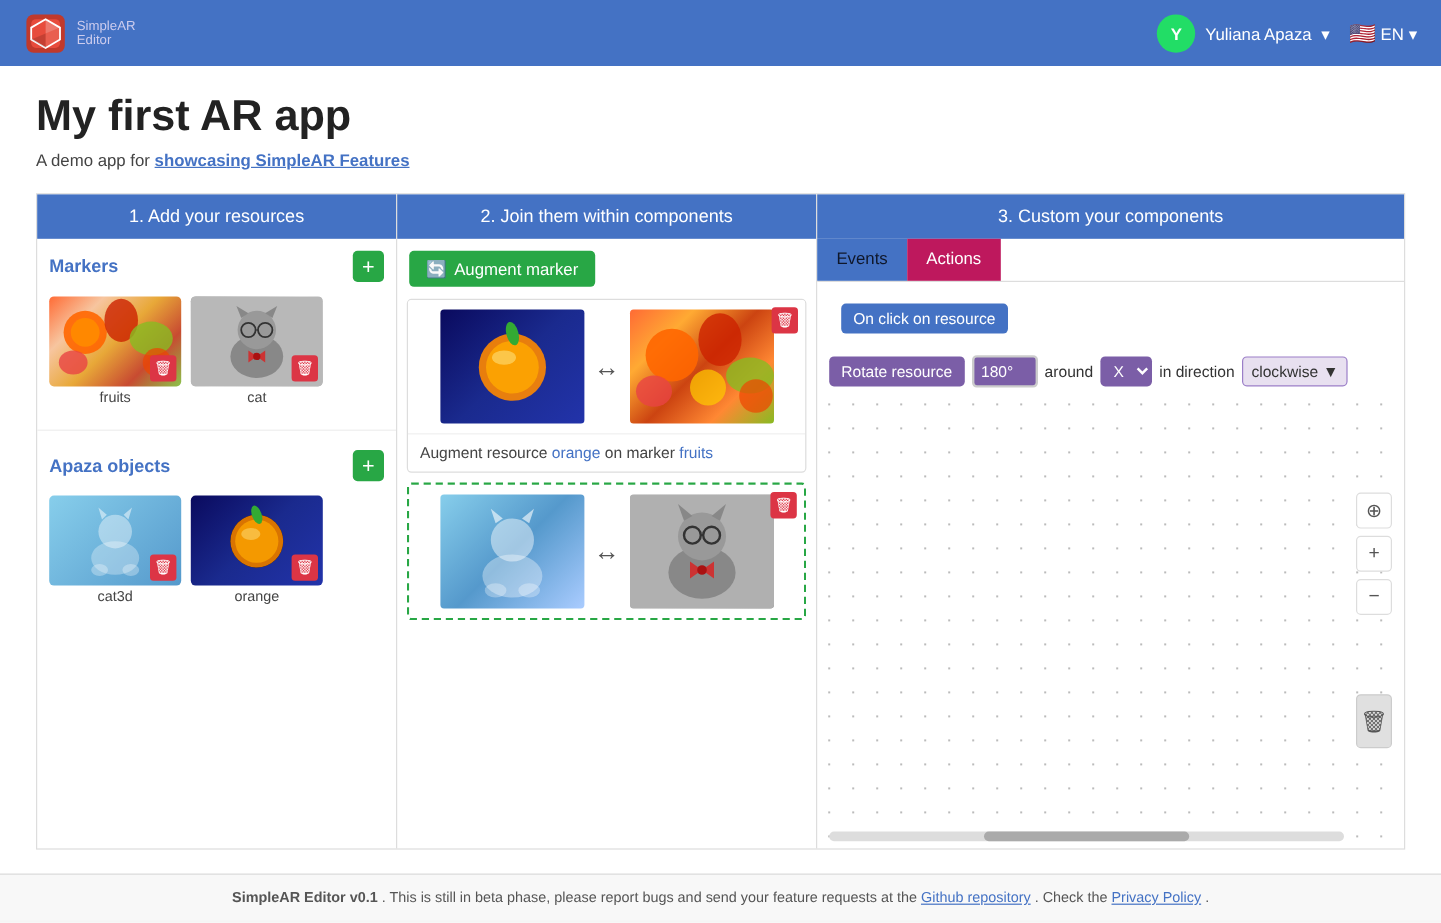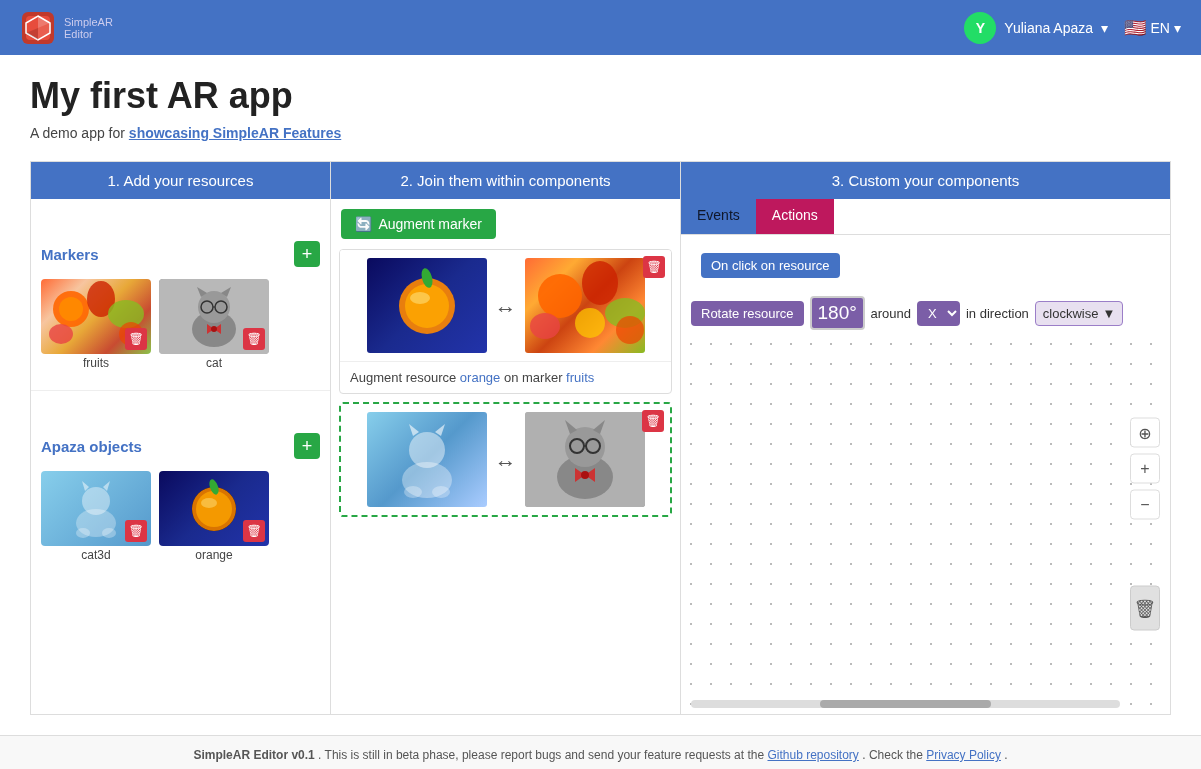--- a/index.html
+++ b/index.html
@@ -39,21 +39,21 @@
 
     .col-header {
       background: #4472C4;
       color: white;
       padding: 10px 14px;
       font-size: 15px;
       text-align: center;
     }
 
     
-    .section { padding: 10px; margin-top: 32px; }
+    .section { padding: 10px; }
     .section-title {
       color: #4472C4;
       font-weight: bold;
       font-size: 15px;
       display: flex;
       justify-content: space-between;
       align-items: center;
       margin-bottom: 8px;
     }
     .add-btn {
@@ -495,21 +495,21 @@
       </div>
 
       <div style="padding:8px 10px 4px;">
         <div class="event-block">
           <span>On click on resource</span>
         </div>
       </div>
 
       <div class="action-block">
         <span class="action-label">Rotate resource</span>
-        <input class="action-input" type="text" value="180°" style="background: rgb(123, 94, 167); color: white; border: 2px solid rgb(204, 204, 204); border-radius: 4px; padding: 4px 6px; font-size: 19px; width: 55px;">
+        <input class="action-input" type="text" value="180°" style="background: rgb(123, 94, 167); color: white; border: 2px solid rgb(204, 204, 204); border-radius: 4px; padding: 4px 6px; font-size: 13px; width: 55px;">
         <span class="action-text">around</span>
         <select class="action-select" style="background:#7B5EA7;color:white;border:none;border-radius:4px;padding:4px 7px;font-size:13px;">
           <option>X</option>
           <option>Y</option>
           <option>Z</option>
         </select>
         <span class="action-text">in direction</span>
         <div class="action-direction">
           <span>clockwise</span>
           <span>▼</span>

